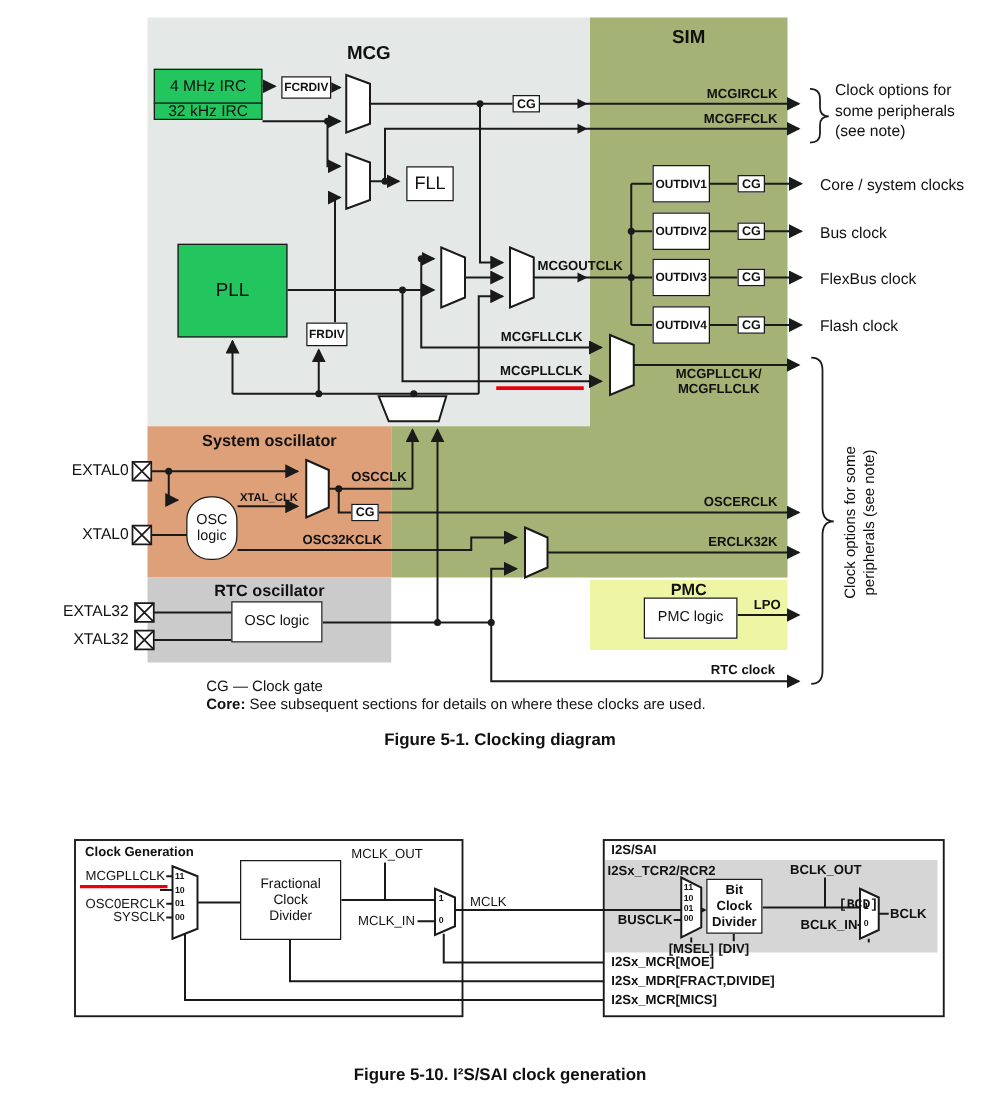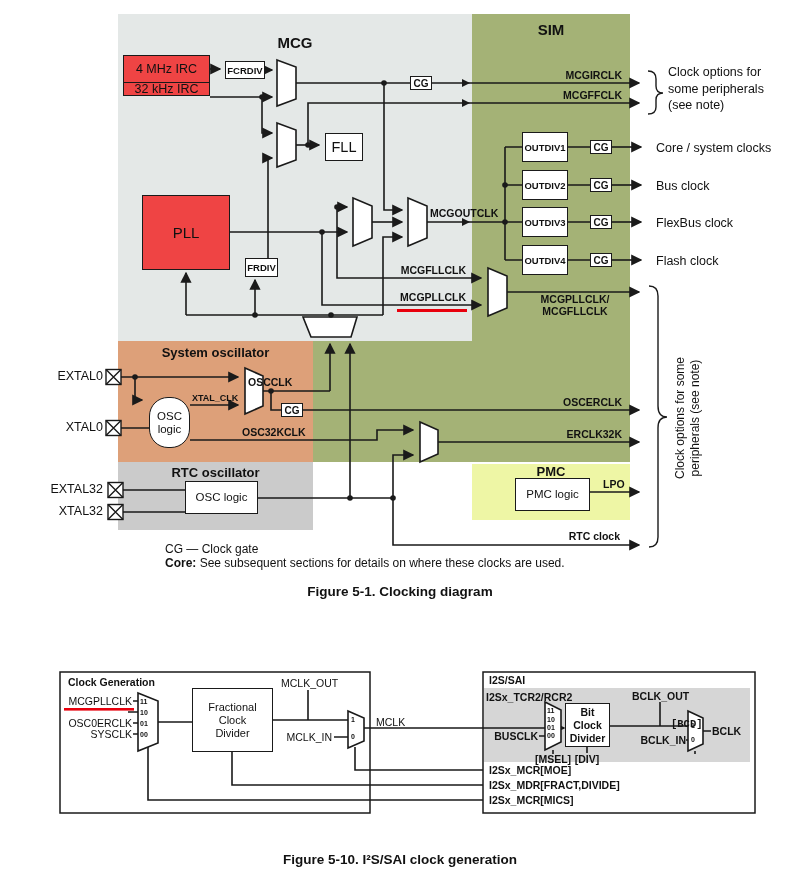--- a/index.html
+++ b/index.html
@@ -11,21 +11,21 @@
   .reg{font-weight:400;}
   .sm{font-size:9px;}
   .r{text-align:right;}
   .c{text-align:center;}
   .t1{font:700 15px "Liberation Sans",sans-serif;}
   .t2{font:700 13px "Liberation Sans",sans-serif;}
   .out{font:400 12.5px "Liberation Sans",sans-serif;line-height:16.5px;white-space:pre-line;}
   .box{position:absolute;border:1.5px solid #1a1a1a;background:#fff;box-sizing:border-box;
        display:flex;align-items:center;justify-content:center;text-align:center;
        font:400 12.5px "Liberation Sans",sans-serif;white-space:pre-line;line-height:13px;}
-  .gray{background:#ef4444;}
+  .gray{background:#22c55e;}
   .bb{font-weight:700;font-size:9.5px;}
   .num{position:absolute;font:700 7px "Liberation Sans",sans-serif;line-height:9px;}
   .f2{font:400 10.5px "Liberation Sans",sans-serif;position:absolute;white-space:pre;line-height:12px;}
   .f2b{font-weight:700;}
   .cap{position:absolute;left:20px;width:760px;text-align:center;
        font:700 13.5px "Liberation Sans",sans-serif;}
   .noteline{position:absolute;font:400 12px "Liberation Sans",sans-serif;}
   .b{font-weight:700;}
   .vert{position:absolute;transform:rotate(-90deg);font:400 12px "Liberation Sans",sans-serif;
         line-height:15px;text-align:center;white-space:pre-line;}
@@ -204,21 +204,21 @@
   <div class="lbl t2 c" style="left:118px;top:465px;width:195px;">RTC oscillator</div>
   <div class="lbl t2 c" style="left:472px;top:464px;width:158px;">PMC</div>
 
   <div class="lbl r" style="left:542px;top:69px;width:80px;">MCGIRCLK</div>
   <div class="lbl r" style="left:542px;top:89px;width:80px;">MCGFFCLK</div>
   <div class="lbl" style="left:430px;top:207px;width:75px;">MCGOUTCLK</div>
   <div class="lbl r" style="left:394px;top:264px;width:72px;">MCGFLLCLK</div>
   <div class="lbl r" style="left:394px;top:291px;width:72px;">MCGPLLCLK</div>
   <div class="lbl c" style="left:525px;top:293px;width:100px;">MCGPLLCLK/
 MCGFLLCLK</div>
-  <div class="lbl" style="left:248px;top:376px;width:48px;">OSCCLK</div>
+  <div class="lbl" style="left:281px;top:376px;width:48px;">OSCCLK</div>
   <div class="lbl sm" style="left:192px;top:392px;width:52px;">XTAL_CLK</div>
   <div class="lbl" style="left:242px;top:426px;width:64px;">OSC32KCLK</div>
   <div class="lbl r" style="left:546px;top:396px;width:76px;">OSCERCLK</div>
   <div class="lbl r" style="left:546px;top:428px;width:76px;">ERCLK32K</div>
   <div class="lbl" style="left:603px;top:478px;width:30px;">LPO</div>
   <div class="lbl r" style="left:550px;top:530px;width:70px;">RTC clock</div>
 
   <div class="lbl reg r" style="left:30px;top:370px;width:73px;font-size:12.5px;">EXTAL0</div>
   <div class="lbl reg r" style="left:30px;top:421px;width:73px;font-size:12.5px;">XTAL0</div>
   <div class="lbl reg r" style="left:28px;top:483px;width:75px;font-size:12.5px;">EXTAL32</div>

